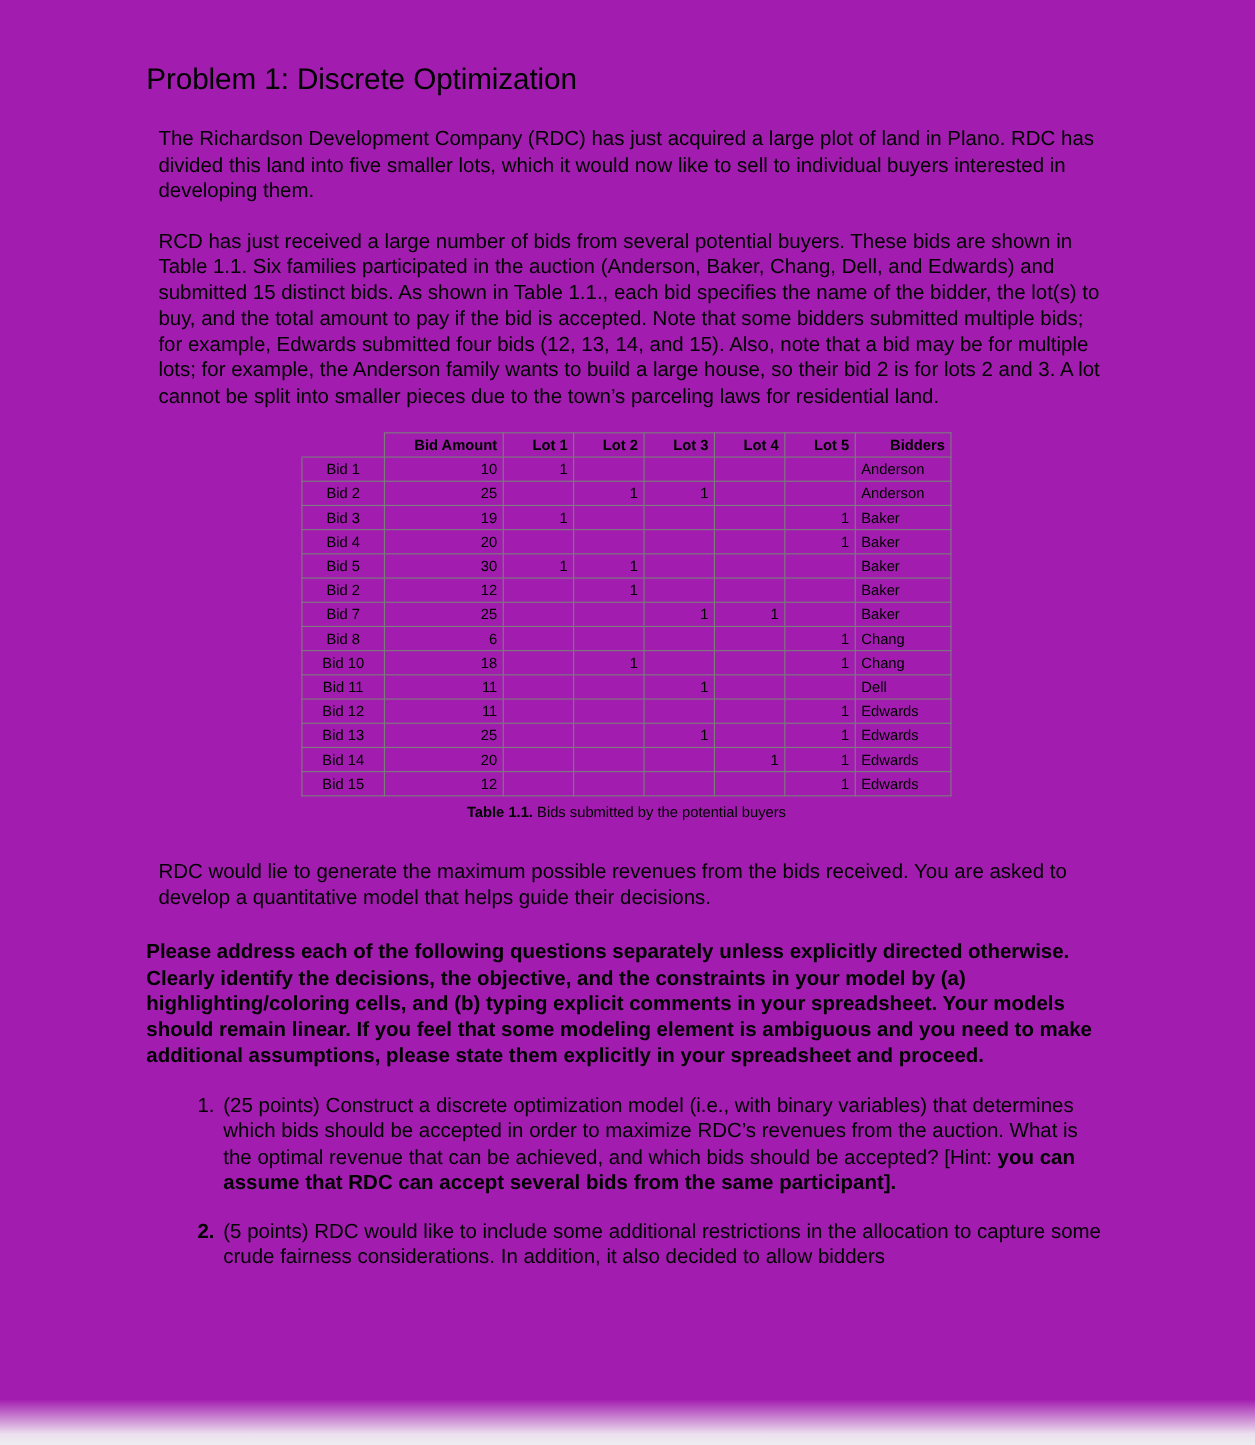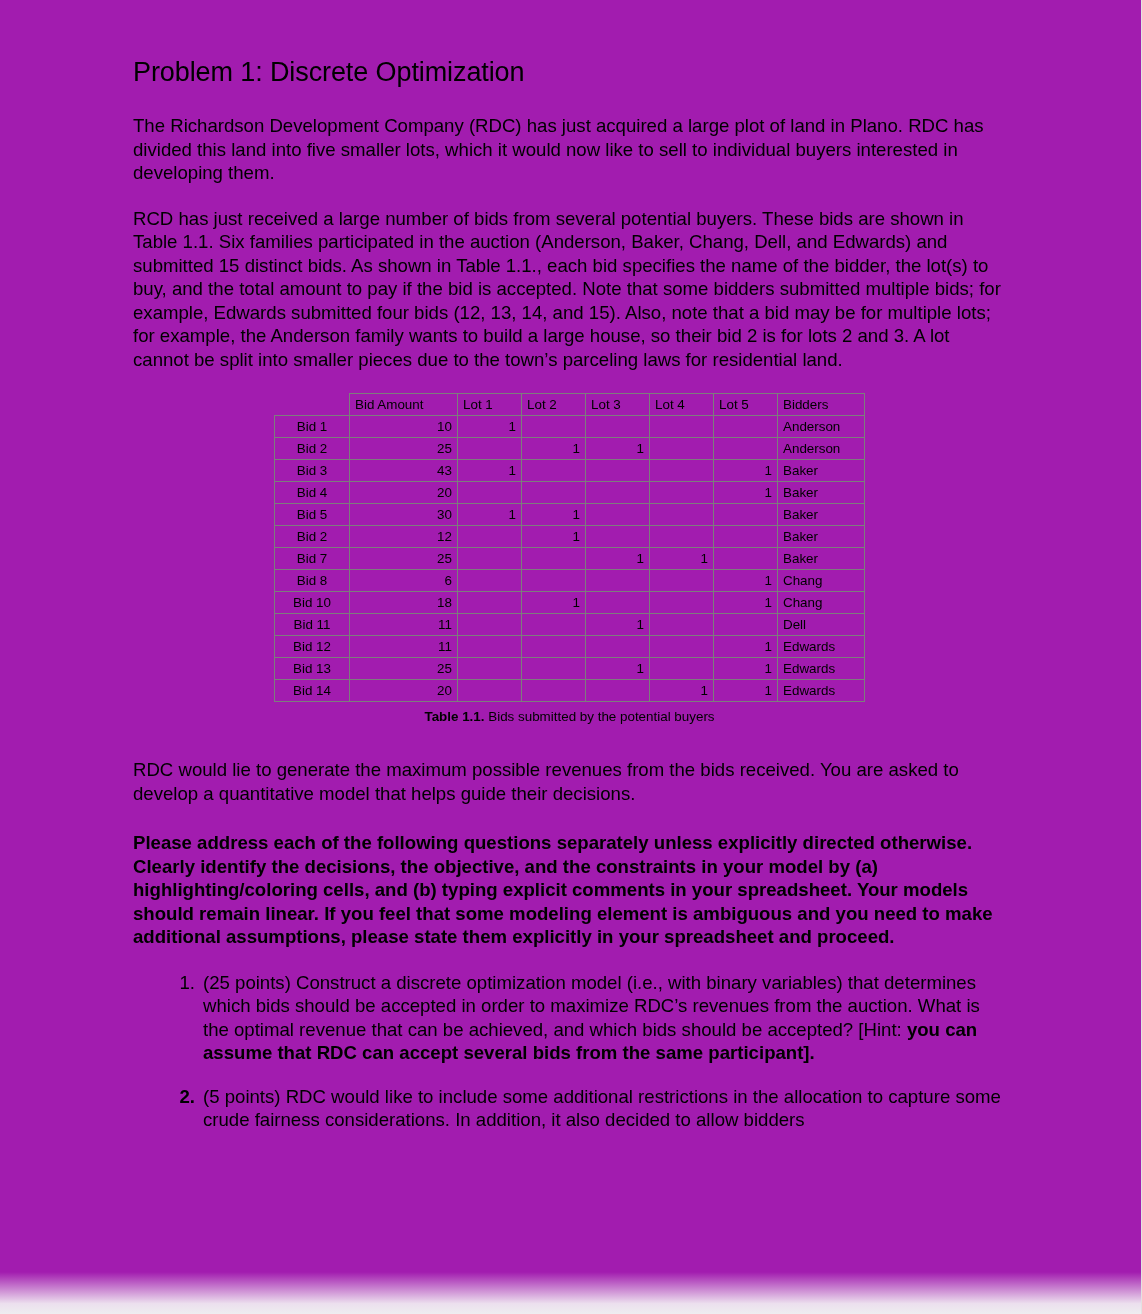--- a/index.html
+++ b/index.html
@@ -38,21 +38,21 @@
   h1.doc-title {
     font-size: 27px;
     font-weight: normal;
     line-height: 1.2;
     margin: 0 0 26px 0;
     letter-spacing: -0.1px;
   }
   p.body-par {
     font-size: 18.6px;
     line-height: 23.5px;
-    margin: 0 0 22px 0;
+    margin: 0 0 22px 11px;
     text-align: left;
   }
   p.bold-par {
     font-size: 18.6px;
     line-height: 23.5px;
     margin: 0 0 22px 0;
     font-weight: bold;
   }
   .table-wrap {
     margin: 18px 0 14px 0;
@@ -68,22 +68,22 @@
   }
   table.bids th, table.bids td {
     border: 1px solid #7d7d7d;
     padding: 1px 5px 2px 5px;
     height: 18px;
     line-height: 17px;
     white-space: nowrap;
     overflow: hidden;
   }
   table.bids thead th {
-    font-weight: normal;
-    text-align: left;
+    font-weight: bold;
+    text-align: right;
   }
   table.bids thead th.corner {
     border-top: none;
     border-left: none;
     border-right-color: #7d7d7d;
   }
   table.bids td.rowlabel {
     text-align: center;
   }
   table.bids td.num {
@@ -181,21 +181,21 @@
               <td class="num">25</td>
               <td class="num"></td>
               <td class="num">1</td>
               <td class="num">1</td>
               <td class="num"></td>
               <td class="num"></td>
               <td class="bidder">Anderson</td>
             </tr>
             <tr>
               <td class="rowlabel">Bid 3</td>
-              <td class="num">43</td>
+              <td class="num">19</td>
               <td class="num">1</td>
               <td class="num"></td>
               <td class="num"></td>
               <td class="num"></td>
               <td class="num">1</td>
               <td class="bidder">Baker</td>
             </tr>
             <tr>
               <td class="rowlabel">Bid 4</td>
               <td class="num">20</td>
@@ -286,20 +286,30 @@
               <td class="num">1</td>
               <td class="bidder">Edwards</td>
             </tr>
             <tr>
               <td class="rowlabel">Bid 14</td>
               <td class="num">20</td>
               <td class="num"></td>
               <td class="num"></td>
               <td class="num"></td>
               <td class="num">1</td>
+              <td class="num">1</td>
+              <td class="bidder">Edwards</td>
+            </tr>
+            <tr>
+              <td class="rowlabel">Bid 15</td>
+              <td class="num">12</td>
+              <td class="num"></td>
+              <td class="num"></td>
+              <td class="num"></td>
+              <td class="num"></td>
               <td class="num">1</td>
               <td class="bidder">Edwards</td>
             </tr>
           </tbody>
       </table>
       <div class="table-caption">
         <b>Table 1.1.</b>
         <span>Bids submitted by the potential buyers</span>
       </div>
     </div>

